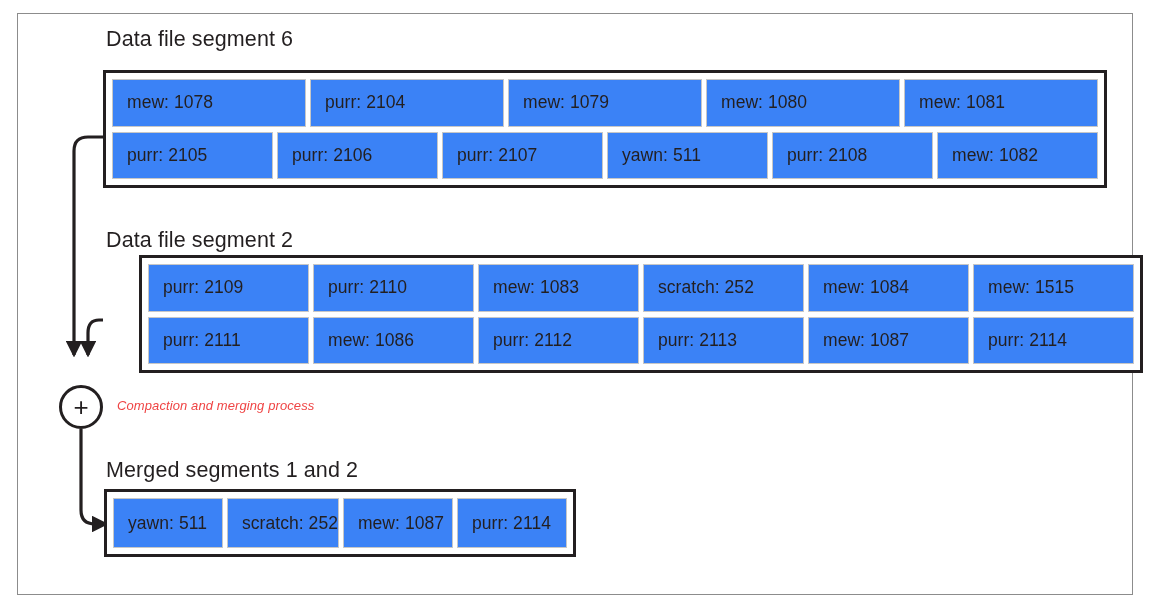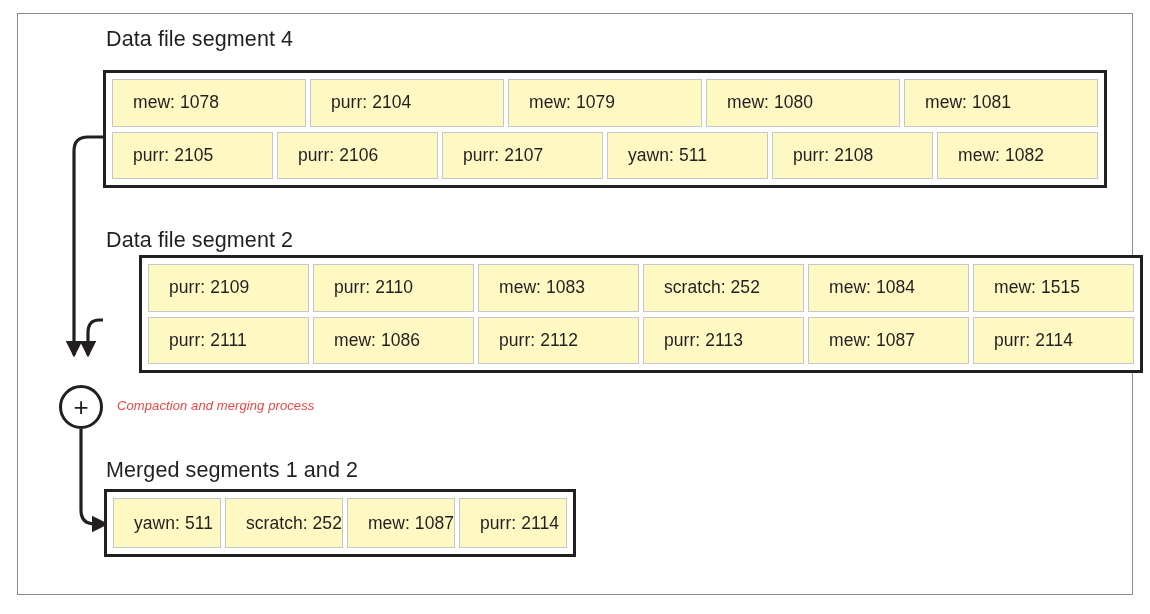--- a/index.html
+++ b/index.html
@@ -56,24 +56,24 @@
   .seg-row {
     display: flex;
     flex-direction: row;
     gap: 4px;
     flex: 1 1 auto;
   }
   .cell {
     flex: 1 1 0;
     border: 1.6px solid #c7c7c7;
     box-sizing: border-box;
-    background: #fef9c3;
+    background: #3b82f6;
     display: flex;
     align-items: center;
-    padding-left: 20px;
+    padding-left: 14px;
     font-size: 17.5px;
     color: #231f20;
     white-space: nowrap;
     letter-spacing: 0.05px;
   }
 
   
   .merged-box {
     position: absolute;
     border: 3.2px solid #231f20;
@@ -133,21 +133,21 @@
       </marker>
     </defs>
 
     <path d="M 103 137 L 88 137 Q 74 137 74 151 L 74 355" fill="none" stroke="#231f20" stroke-width="3.2" stroke-linecap="butt" marker-end="url(#arrowhead)"></path>
 
     <path d="M 103 320 L 99 320 Q 88 320 88 333 L 88 355" fill="none" stroke="#231f20" stroke-width="3.2" stroke-linecap="butt" marker-end="url(#arrowhead)"></path>
 
     <path d="M 81 429 L 81 510 Q 81 524 95 524 L 106 524" fill="none" stroke="#231f20" stroke-width="3.2" stroke-linecap="butt" marker-end="url(#arrowhead)"></path>
   </svg>
 
-  <div class="caption" style="left:106px; top:29px;">Data file segment 4</div>
+  <div class="caption" style="left:106px; top:29px;">Data file segment 6</div>
 
   <div class="segment-box" style="left:103px; top:70px; width:1004px; height:118px;">
     <div class="seg-row">
       <div class="cell">mew: 1078</div>
       <div class="cell">purr: 2104</div>
       <div class="cell">mew: 1079</div>
       <div class="cell">mew: 1080</div>
       <div class="cell">mew: 1081</div>
     </div>
     <div class="seg-row">

